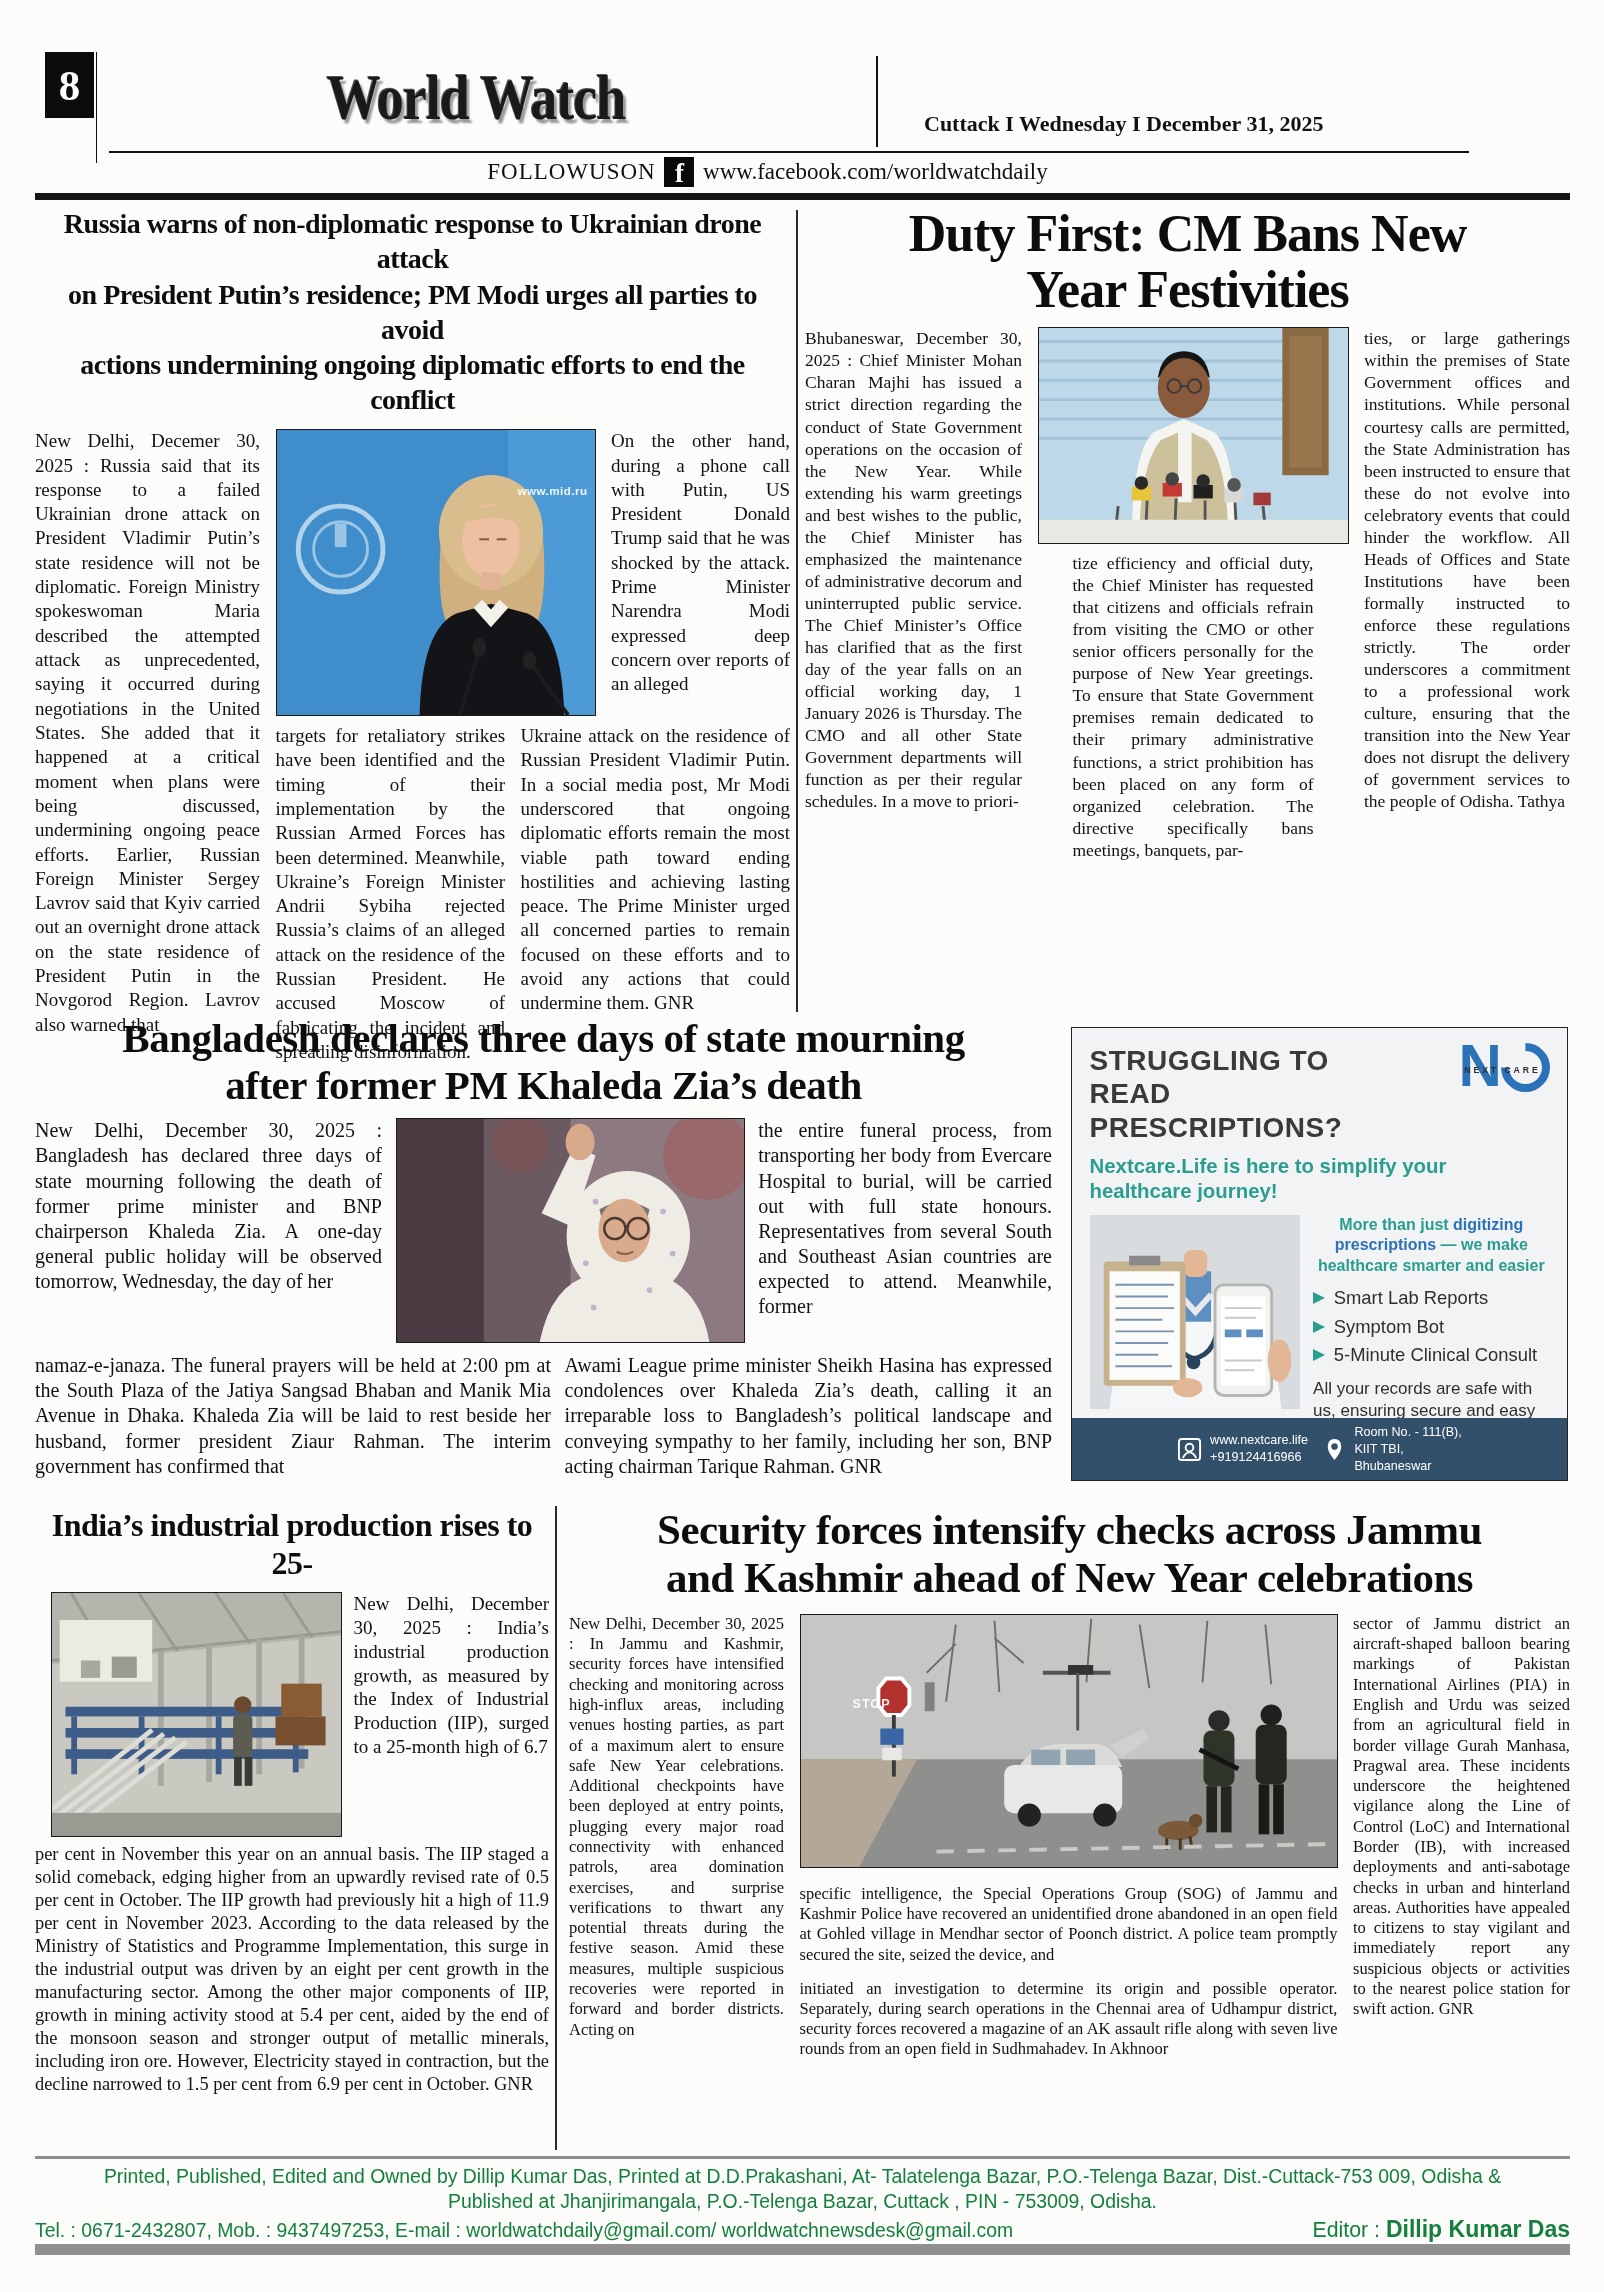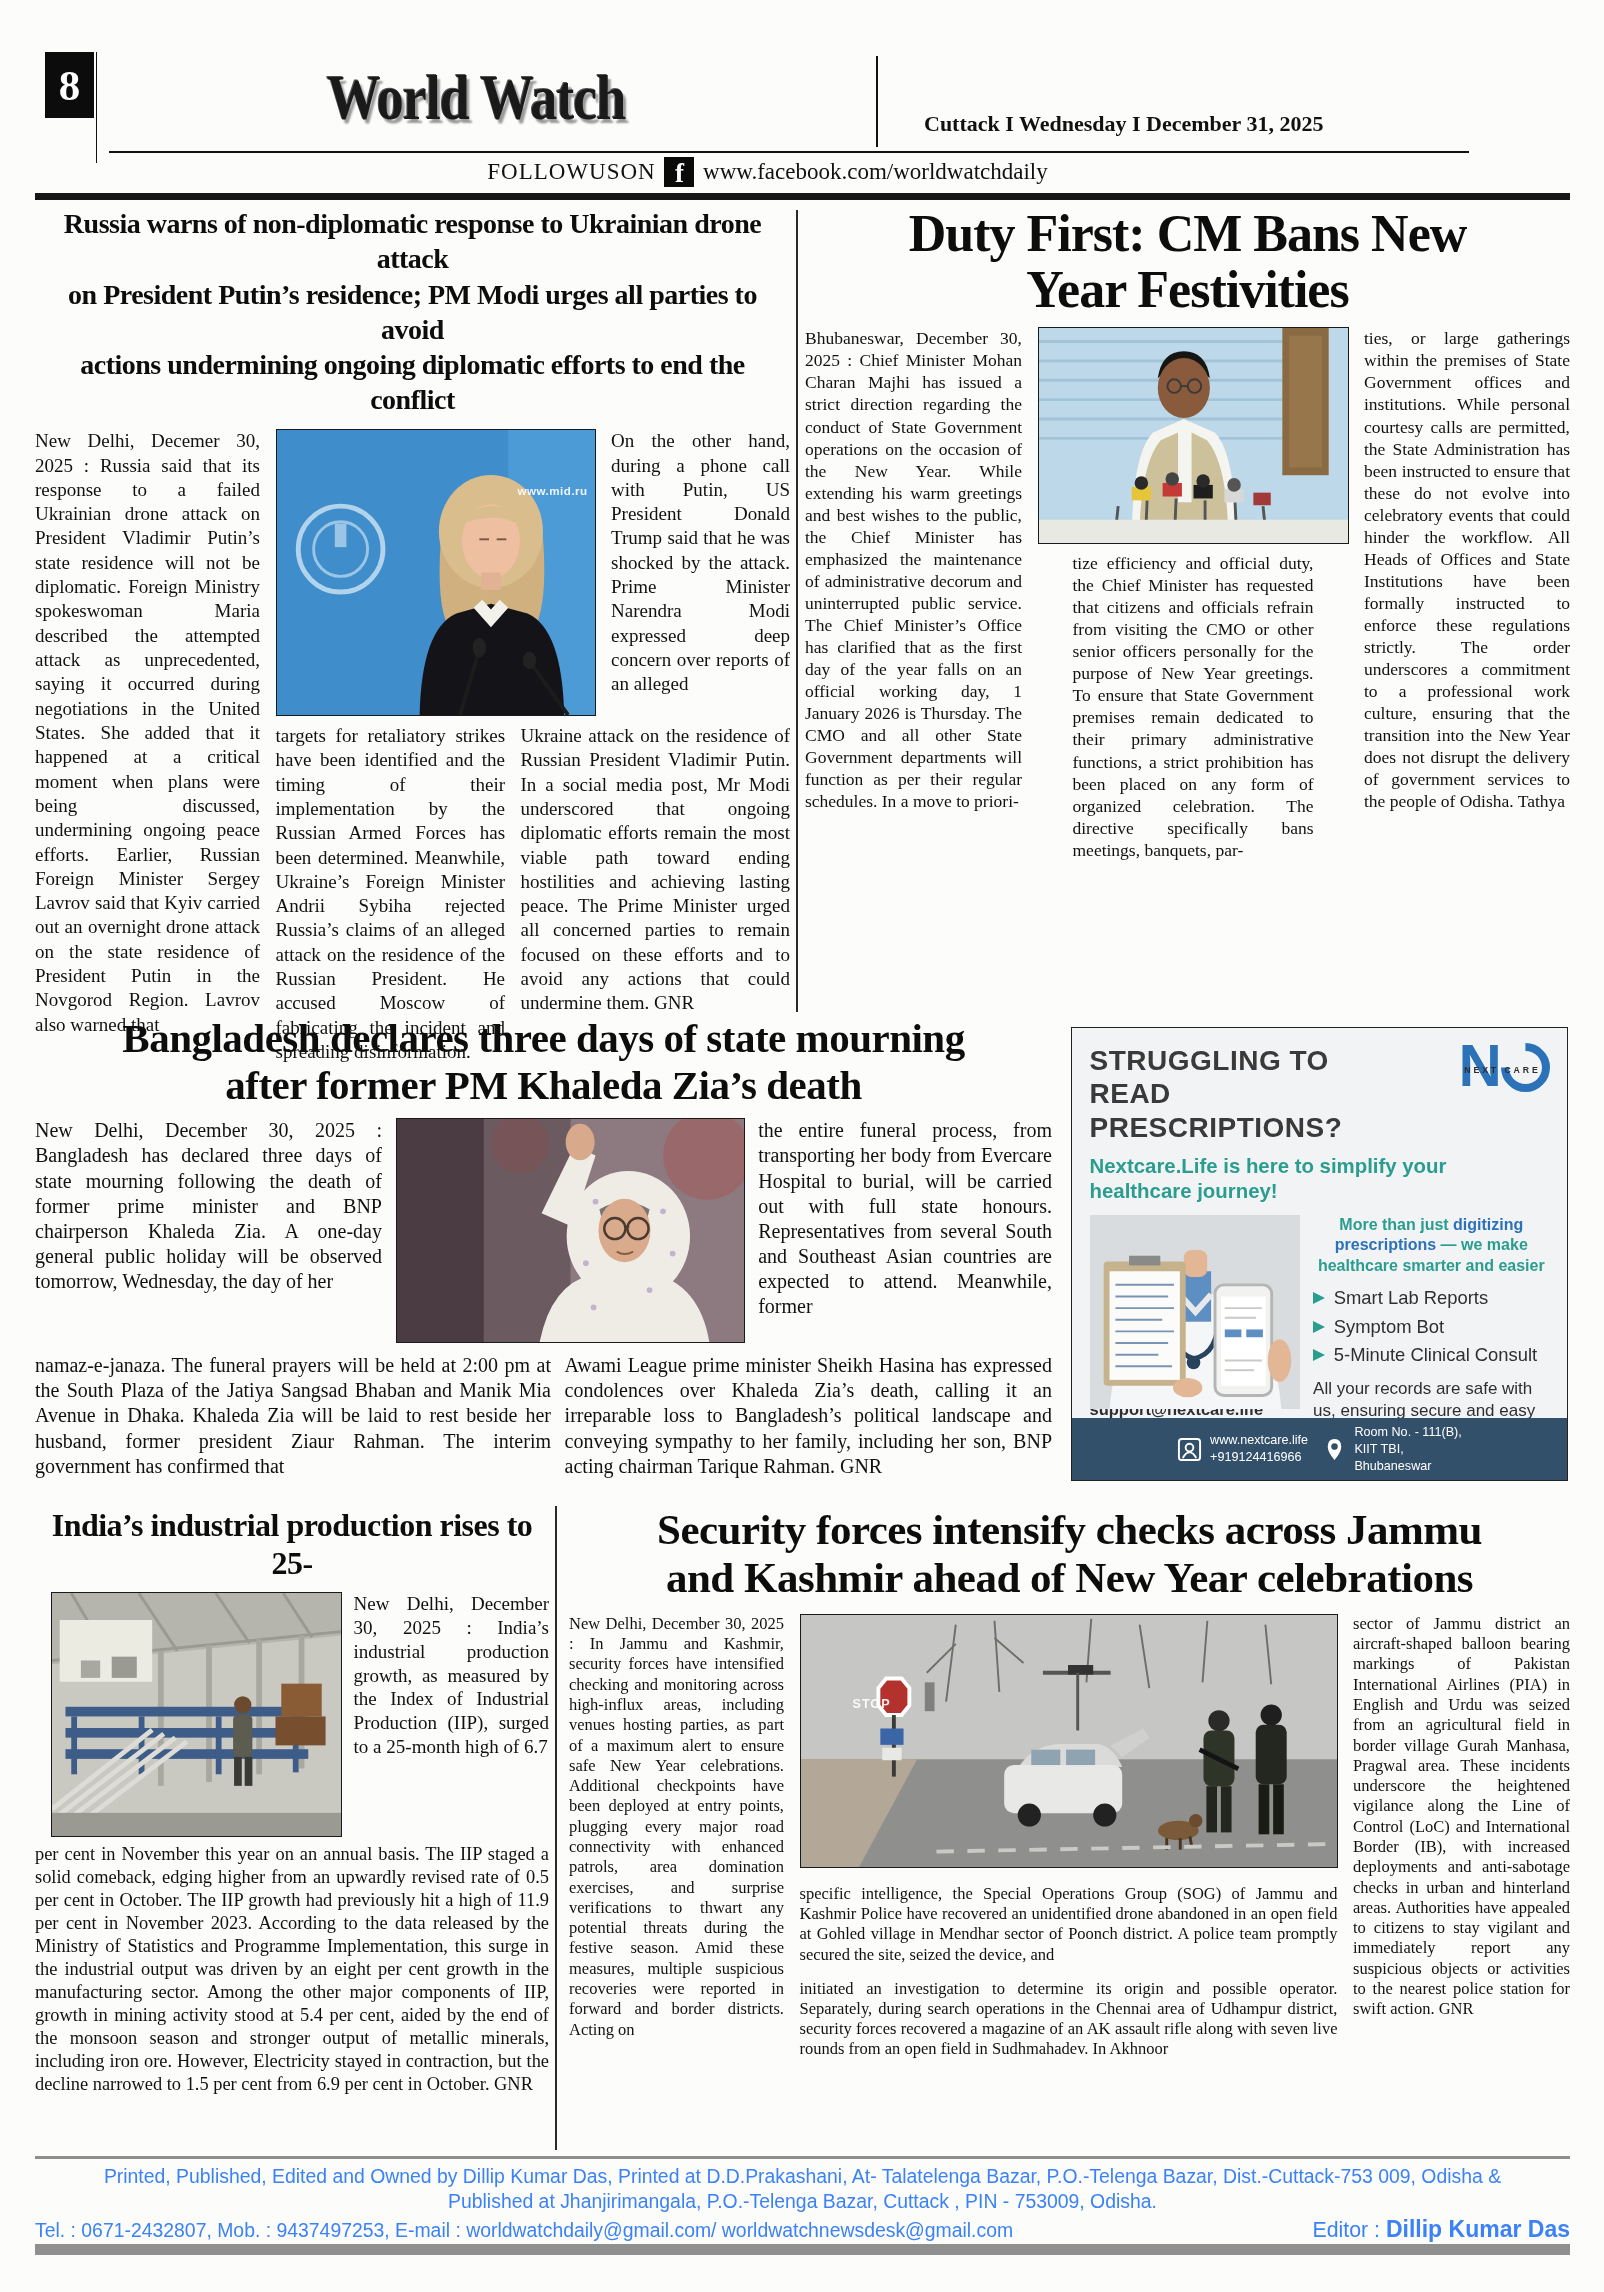--- a/index.html
+++ b/index.html
@@ -119,21 +119,21 @@
   .j-mid { width:538px; flex:none; display:flex; flex-direction:column; }
   .j-photo { width:538px; height:254px; border-width:1px; }
   .j-belowrow { display:flex; gap:13.6px; margin-top:16px;flex-direction:column; }
   .j-c2, .j-c3 { flex:1; }
   .j-col4 { flex:1; }
   .stop-txt { left:52px; top:82px; font-size:12.6px; font-weight:bold; letter-spacing:1px; }
 
   
   .foot-rule { left:35px; top:2156px; width:1535px; height:2.9px; background:#8e8e8e; }
   .footer { left:35px; top:2164px; width:1535px; font-family:"Liberation Sans","DejaVu Sans",sans-serif;
-    font-size:19.4px; color:#3b82f6; }
+    font-size:19.4px; color:#15803d; }
   .footer .f1, .footer .f2 { text-align:center; line-height:1.3; }
   .f3row { display:flex; justify-content:space-between; align-items:baseline; margin-top:1.9px; }
   .f-editor { font-size:21.3px; }
   .f-editor b { font-size:23px; }
   .bottombar { left:35px; top:2244px; width:1535px; height:10.7px; background:#909090; }
 </style>
 </head>
 <body>
 
 <div class="page">
@@ -353,24 +353,20 @@
               </div>
             <div class="ad-bullet">
                 <span class="tri"></span>
                 <span>5-Minute Clinical Consult</span>
               </div>
           </div>
           <div class="ad-safety">All your records are safe with us, ensuring secure and easy access anytime.</div>
         </div>
       </div>
     </div>
-    <div class="ad-query">
-      <div>Have any query:</div>
-      <div>support@nextcare.life</div>
-    </div>
     <div class="ad-footer">
       <div class="ad-f-item">
         <svg class="ad-icon" viewBox="0 0 26 26">
           <rect x="2" y="2" width="22" height="22" rx="3" fill="none" stroke="#fff" stroke-width="2"></rect>
           <circle cx="13" cy="11" r="4" fill="none" stroke="#fff" stroke-width="2"></circle>
           <path d="M6 22 Q9 16 13 16 Q17 16 20 22" fill="none" stroke="#fff" stroke-width="2"></path>
         </svg>
         <div class="ad-f-text">
           <div>www.nextcare.life</div>
           <div>+919124416966</div>

